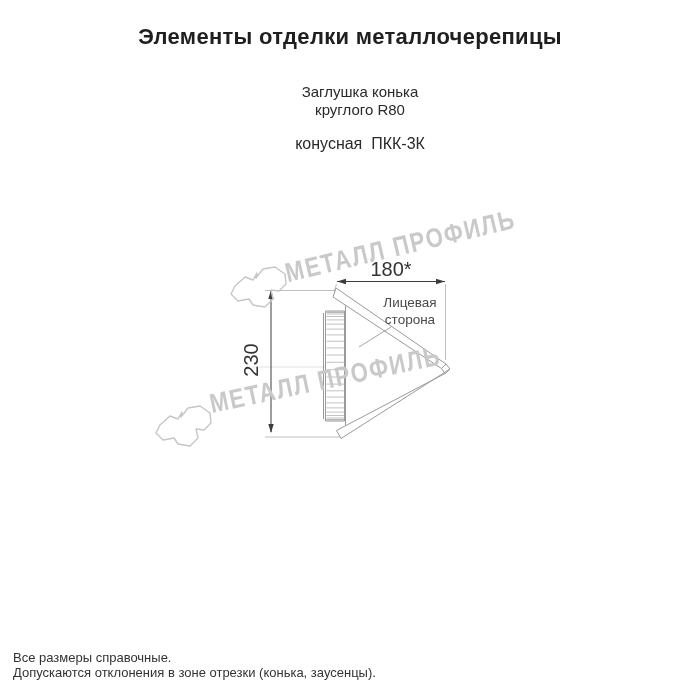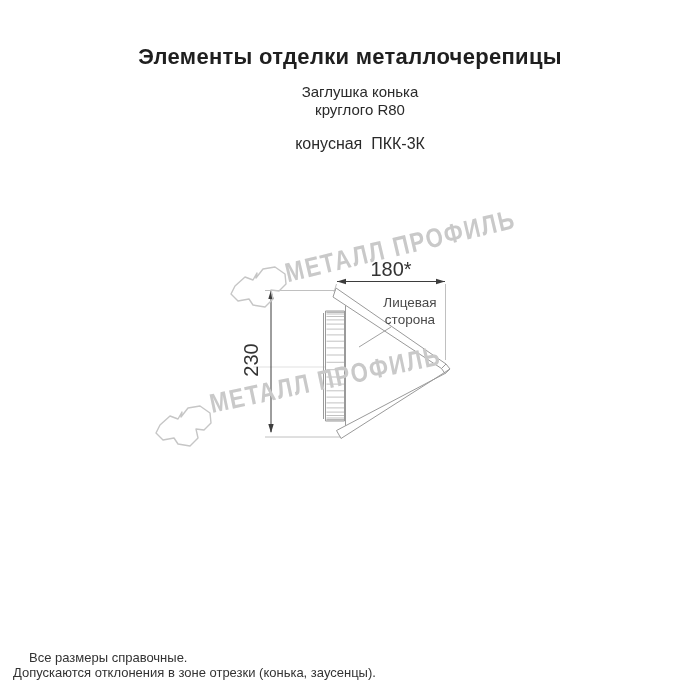--- a/index.html
+++ b/index.html
@@ -3,21 +3,21 @@
 <meta charset="utf-8">
 <style>
   html,body{margin:0;padding:0;}
   body{
     width:700px;height:700px;position:relative;background:#ffffff;
     font-family:"Liberation Sans", sans-serif;overflow:hidden;
   }
   .abs{position:absolute;}
   .page-title{
     left:0;right:0;top:24px;text-align:center;
-    font-size:22px;font-weight:bold;color:#1f1f1f;letter-spacing:.3px;margin-top:20px;
+    font-size:22px;font-weight:bold;color:#1f1f1f;letter-spacing:.3px;
   }
   .subtitle{
     left:10px;right:-10px;text-align:center;color:#2a2a2a;
     font-size:15px;line-height:18px;
   }
   .sub1{top:83px;}
   .sub2{top:101px;}
   .product-code{
     left:10px;right:-10px;top:135px;text-align:center;color:#2a2a2a;
     font-size:16px;white-space:pre;
@@ -28,21 +28,21 @@
     transform-origin:0 100%;z-index:3;pointer-events:none;
   }
   .wm1{left:289px;top:260px;transform:rotate(-13.4deg) scaleX(0.82);}
   .wm2{left:213px;top:391px;transform:rotate(-12deg) scaleX(0.82);}
   .wm-logo{z-index:3;pointer-events:none;}
   .wm-logo path{fill:none;stroke:#c6c6c6;stroke-width:1.4;stroke-linejoin:round;}
   .diagram-svg{left:140px;top:200px;z-index:2;}
   .footnote{
     left:13px;color:#333333;font-size:13px;line-height:15px;
   }
-  .fn1{top:650px;margin-left:16px;}
+  .fn1{top:650px;}
   .fn2{top:665px;}
   
   .thin{stroke:#9a9a9a;stroke-width:1;fill:none;}
   .part{stroke:#9a9a9a;stroke-width:1;fill:#ffffff;stroke-linejoin:round;}
   .dim{stroke:#3d3d3d;stroke-width:1;fill:none;}
   .arrow{fill:#3d3d3d;stroke:none;}
   .ext{stroke:#b0b0b0;stroke-width:.8;fill:none;}
   .centerline{stroke:#d9d9d9;stroke-width:.8;fill:none;}
   .leader{stroke:#8a8a8a;stroke-width:.8;fill:none;}
   .dim-text{font-family:"Liberation Sans",sans-serif;font-size:20px;fill:#333333;}

